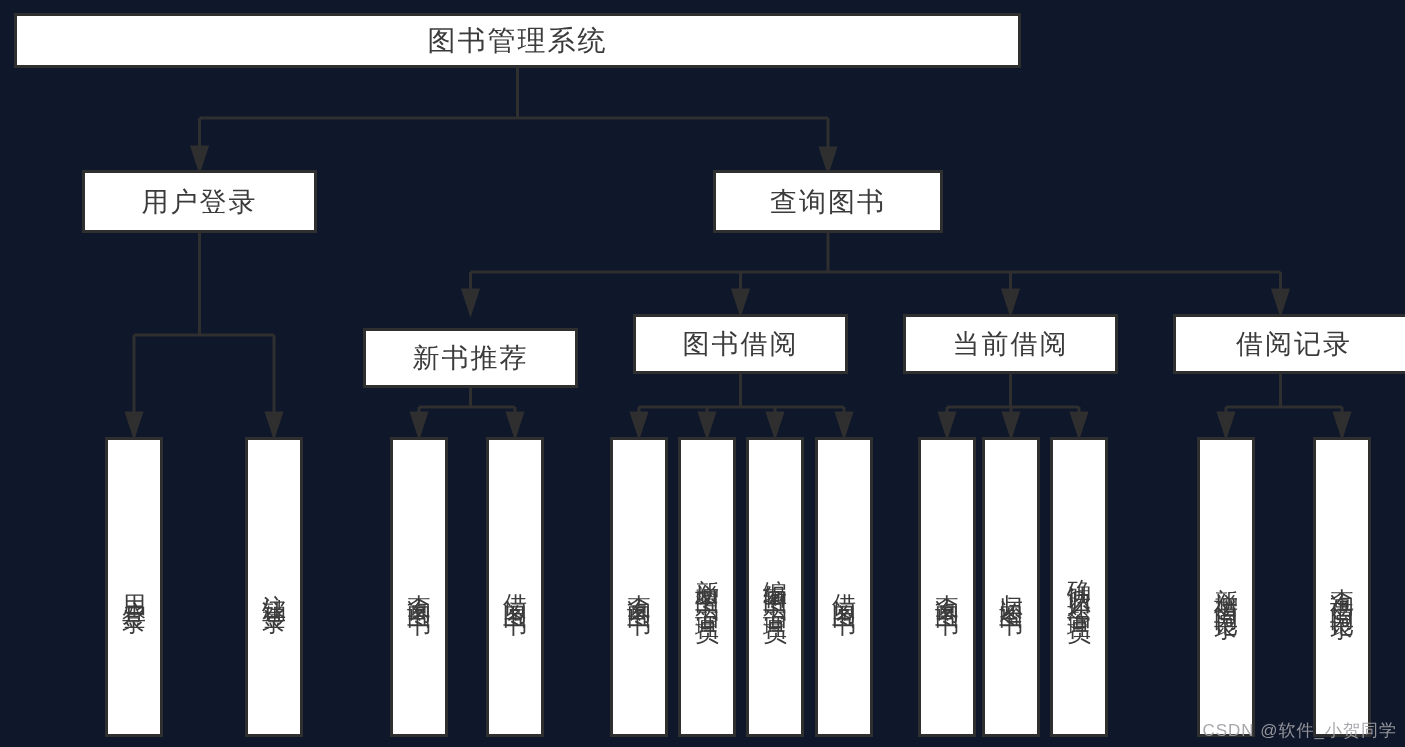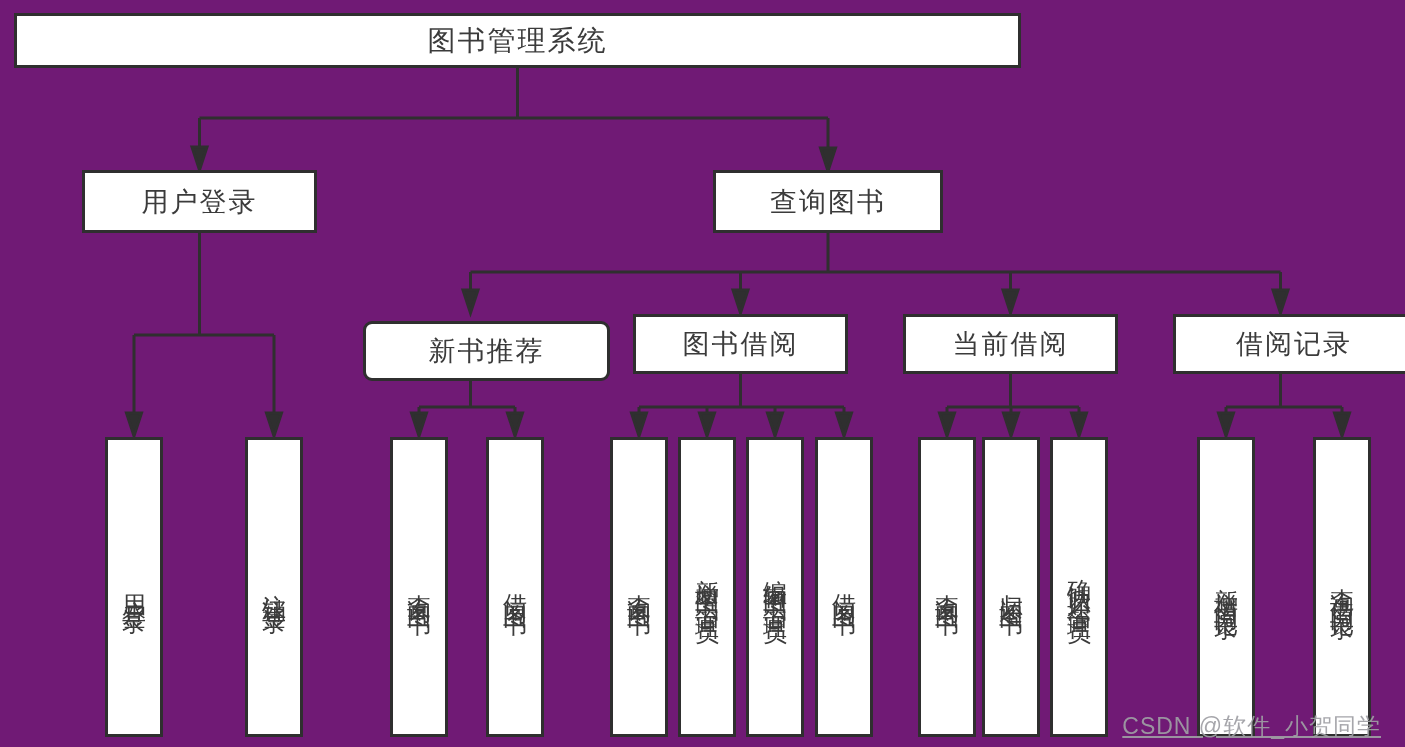--- a/index.html
+++ b/index.html
@@ -1,20 +1,20 @@
 <!DOCTYPE html>
 <html><head>
 <meta charset="utf-8">
 <style>
   html, body { margin: 0; padding: 0; background: #ffffff; }
   .canvas {
     position: relative;
     width: 1405px;
     height: 747px;
-    background: #701a75;
+    background: #0f172a;
     overflow: hidden;
     font-family: "Liberation Sans", "DejaVu Sans", sans-serif;
   }
   .edges {
     position: absolute;
     left: 0; top: 0;
     width: 1405px; height: 747px;
     pointer-events: none;
   }
   .node {
@@ -32,28 +32,27 @@
   .root-node { font-size: 28px; }
   .v-node {
     writing-mode: vertical-rl;
     text-orientation: mixed;
     font-size: 24px;
     letter-spacing: 6px;
     line-height: 1;
   }
   .watermark {
     position: absolute;
-    right: 24px;
+    right: 8px;
     bottom: 5px;
-    font-size: 23px;
+    font-size: 17px;
     letter-spacing: 1px;
     color: rgba(158, 158, 164, 0.92);
     z-index: 5;
     white-space: nowrap;
-    text-decoration: underline;
   }
 </style>
 </head>
 <body>
 
 <div class="canvas">
 
   <svg class="edges" viewBox="0 0 1405 747" xmlns="http://www.w3.org/2000/svg">
     <g stroke="#2f2f2f" stroke-width="3" fill="#2f2f2f">
       <g>
@@ -97,21 +96,21 @@
         <polygon points="1334.5,413 1349.5,413 1342,436"></polygon>
       </g>
     </g>
   </svg>
 
   <div class="node h-node root-node" style="left:14px; top:13px; width:1007px; height:55px;">图书管理系统</div>
 
   <div class="node h-node" style="left:82px; top:170px; width:235px; height:63px;">用户登录</div>
   <div class="node h-node" style="left:713px; top:170px; width:230px; height:63px;">查询图书</div>
 
-  <div class="node h-node" style="left:363px; top:321px; width:247px; height:60px;border-radius:9px;">新书推荐</div>
+  <div class="node h-node" style="left:363px; top:328px; width:215px; height:60px;">新书推荐</div>
   <div class="node h-node" style="left:633px; top:314px; width:215px; height:60px;">图书借阅</div>
   <div class="node h-node" style="left:903px; top:314px; width:215px; height:60px;">当前借阅</div>
   <div class="node h-node" style="left:1173px; top:314px; width:242px; height:60px;">借阅记录</div>
 
   <div class="node v-node" style="left:105px; top:437px; width:58px; height:300px;">用户登录</div>
   <div class="node v-node" style="left:245px; top:437px; width:58px; height:300px;">注销登录</div>
 
   <div class="node v-node" style="left:390px; top:437px; width:58px; height:300px;">查询图书</div>
   <div class="node v-node" style="left:486px; top:437px; width:58px; height:300px;">借阅图书</div>
 

